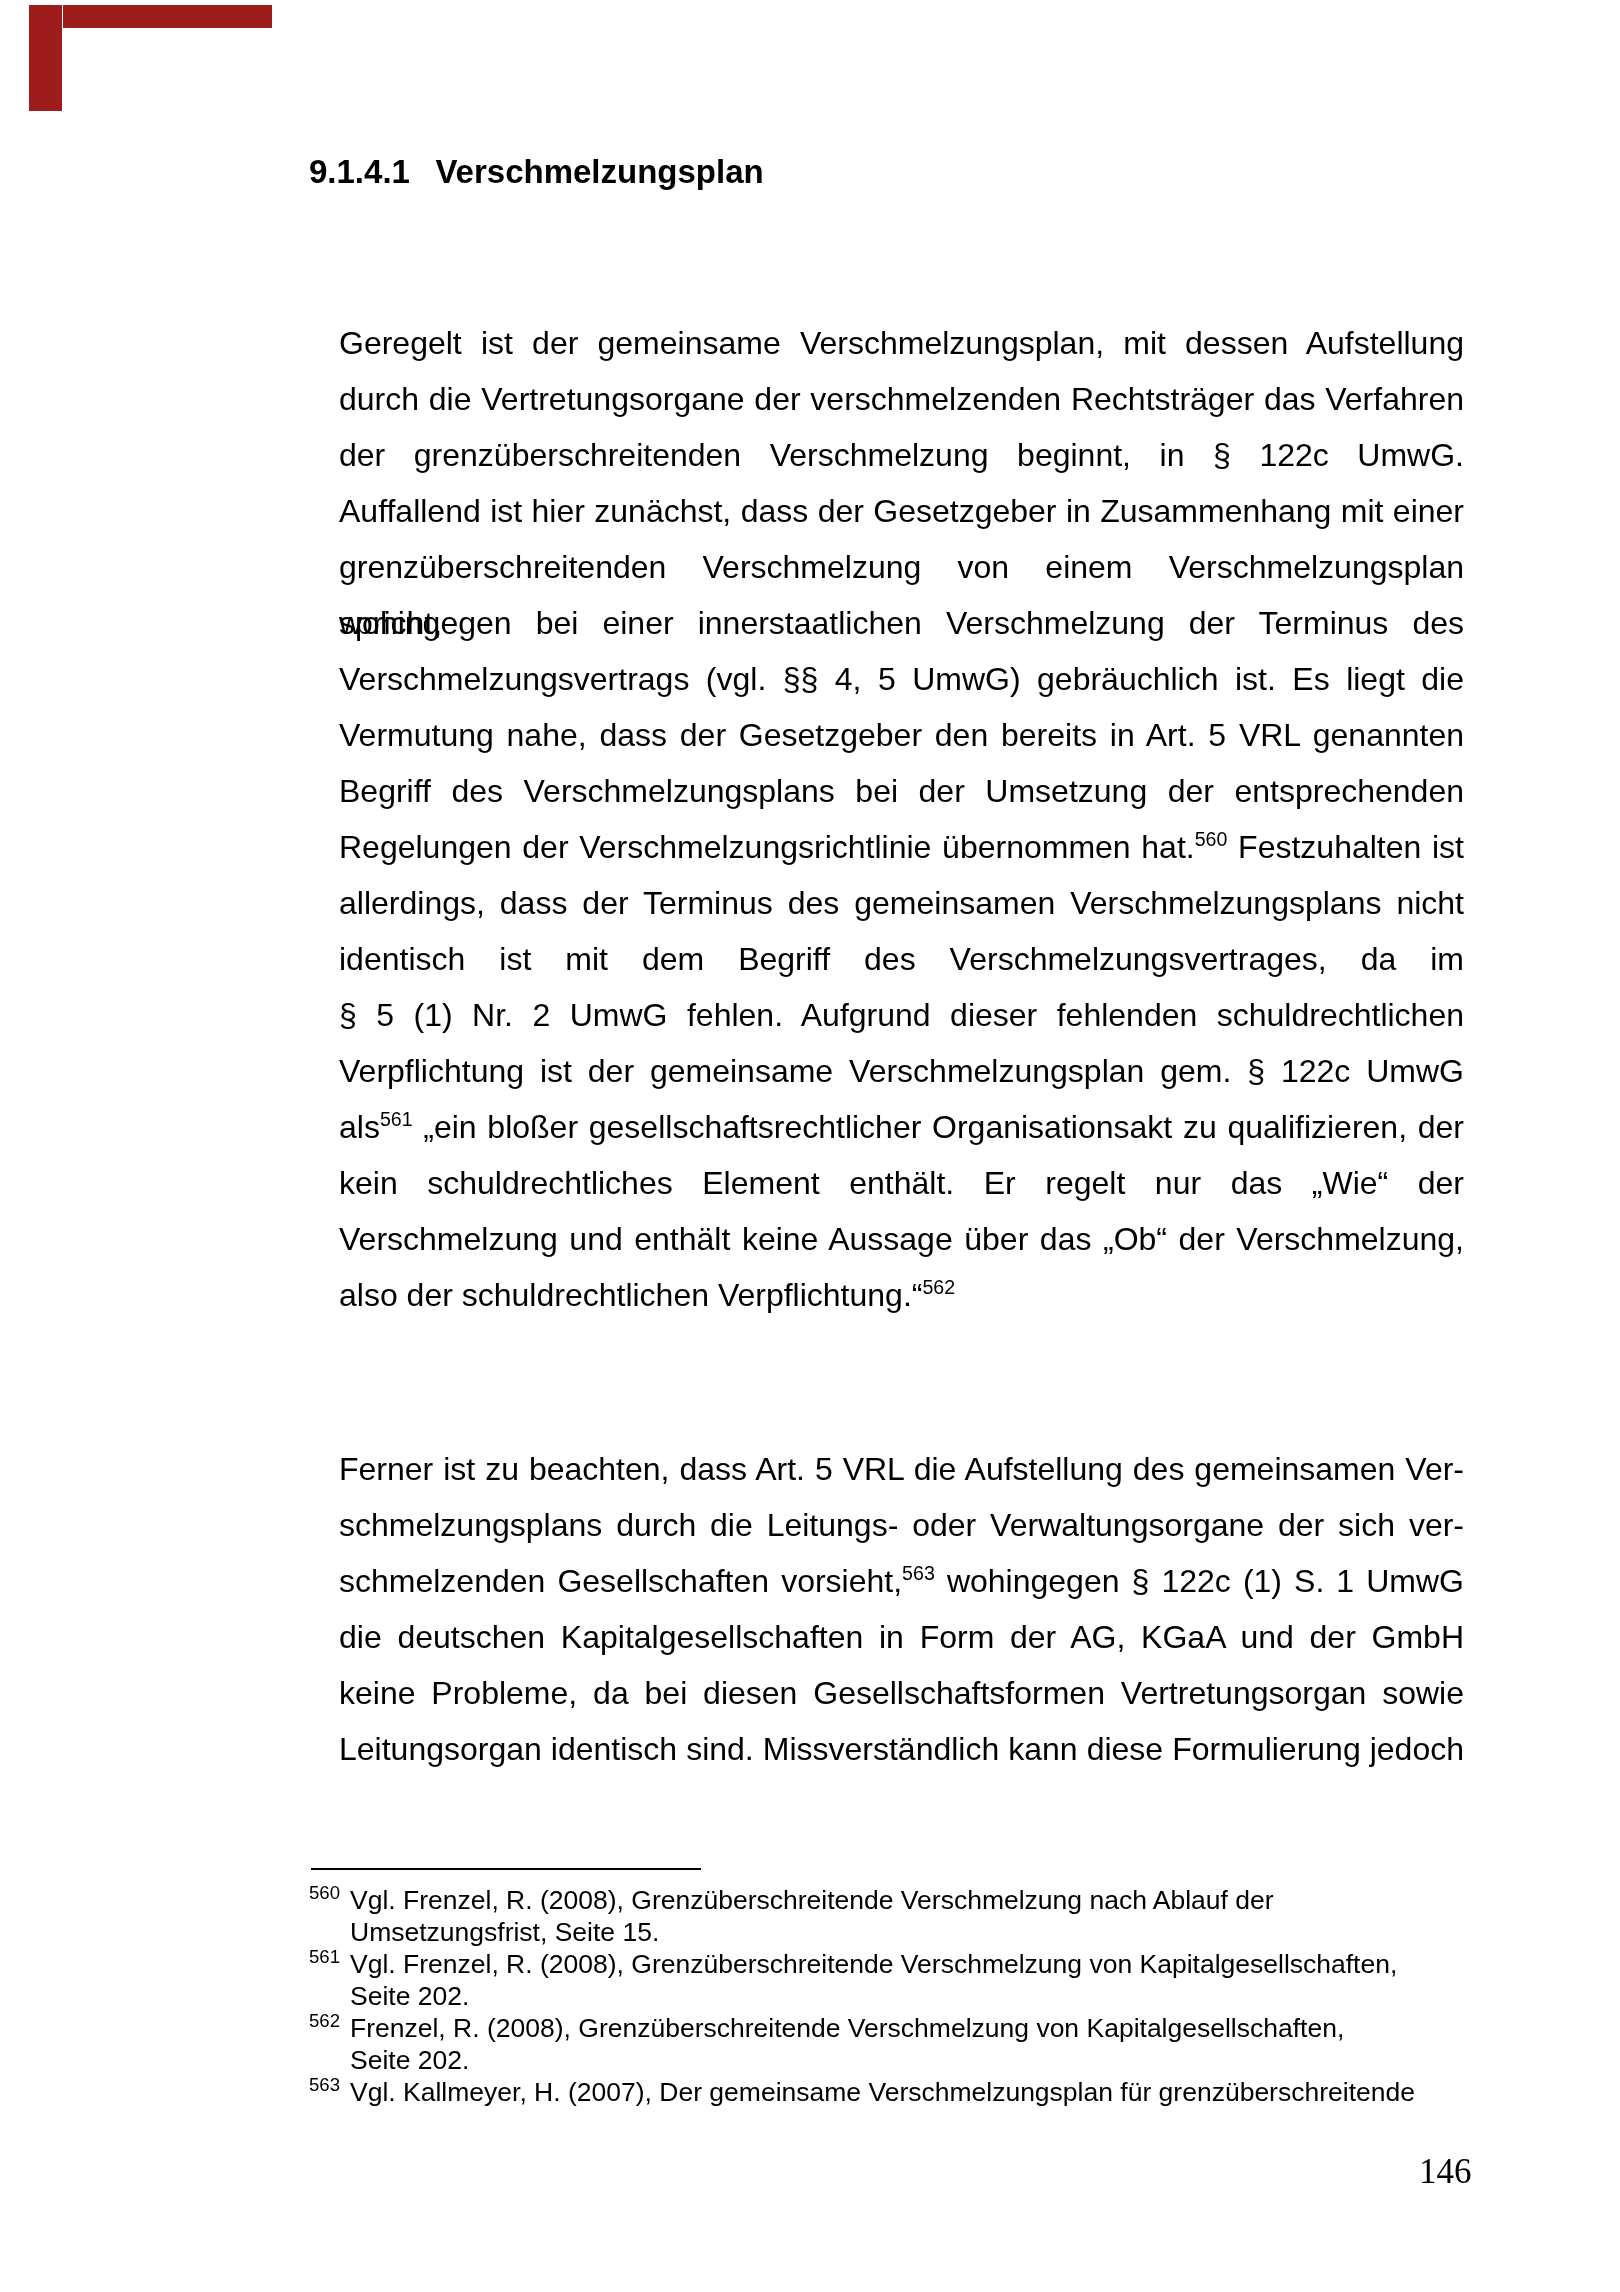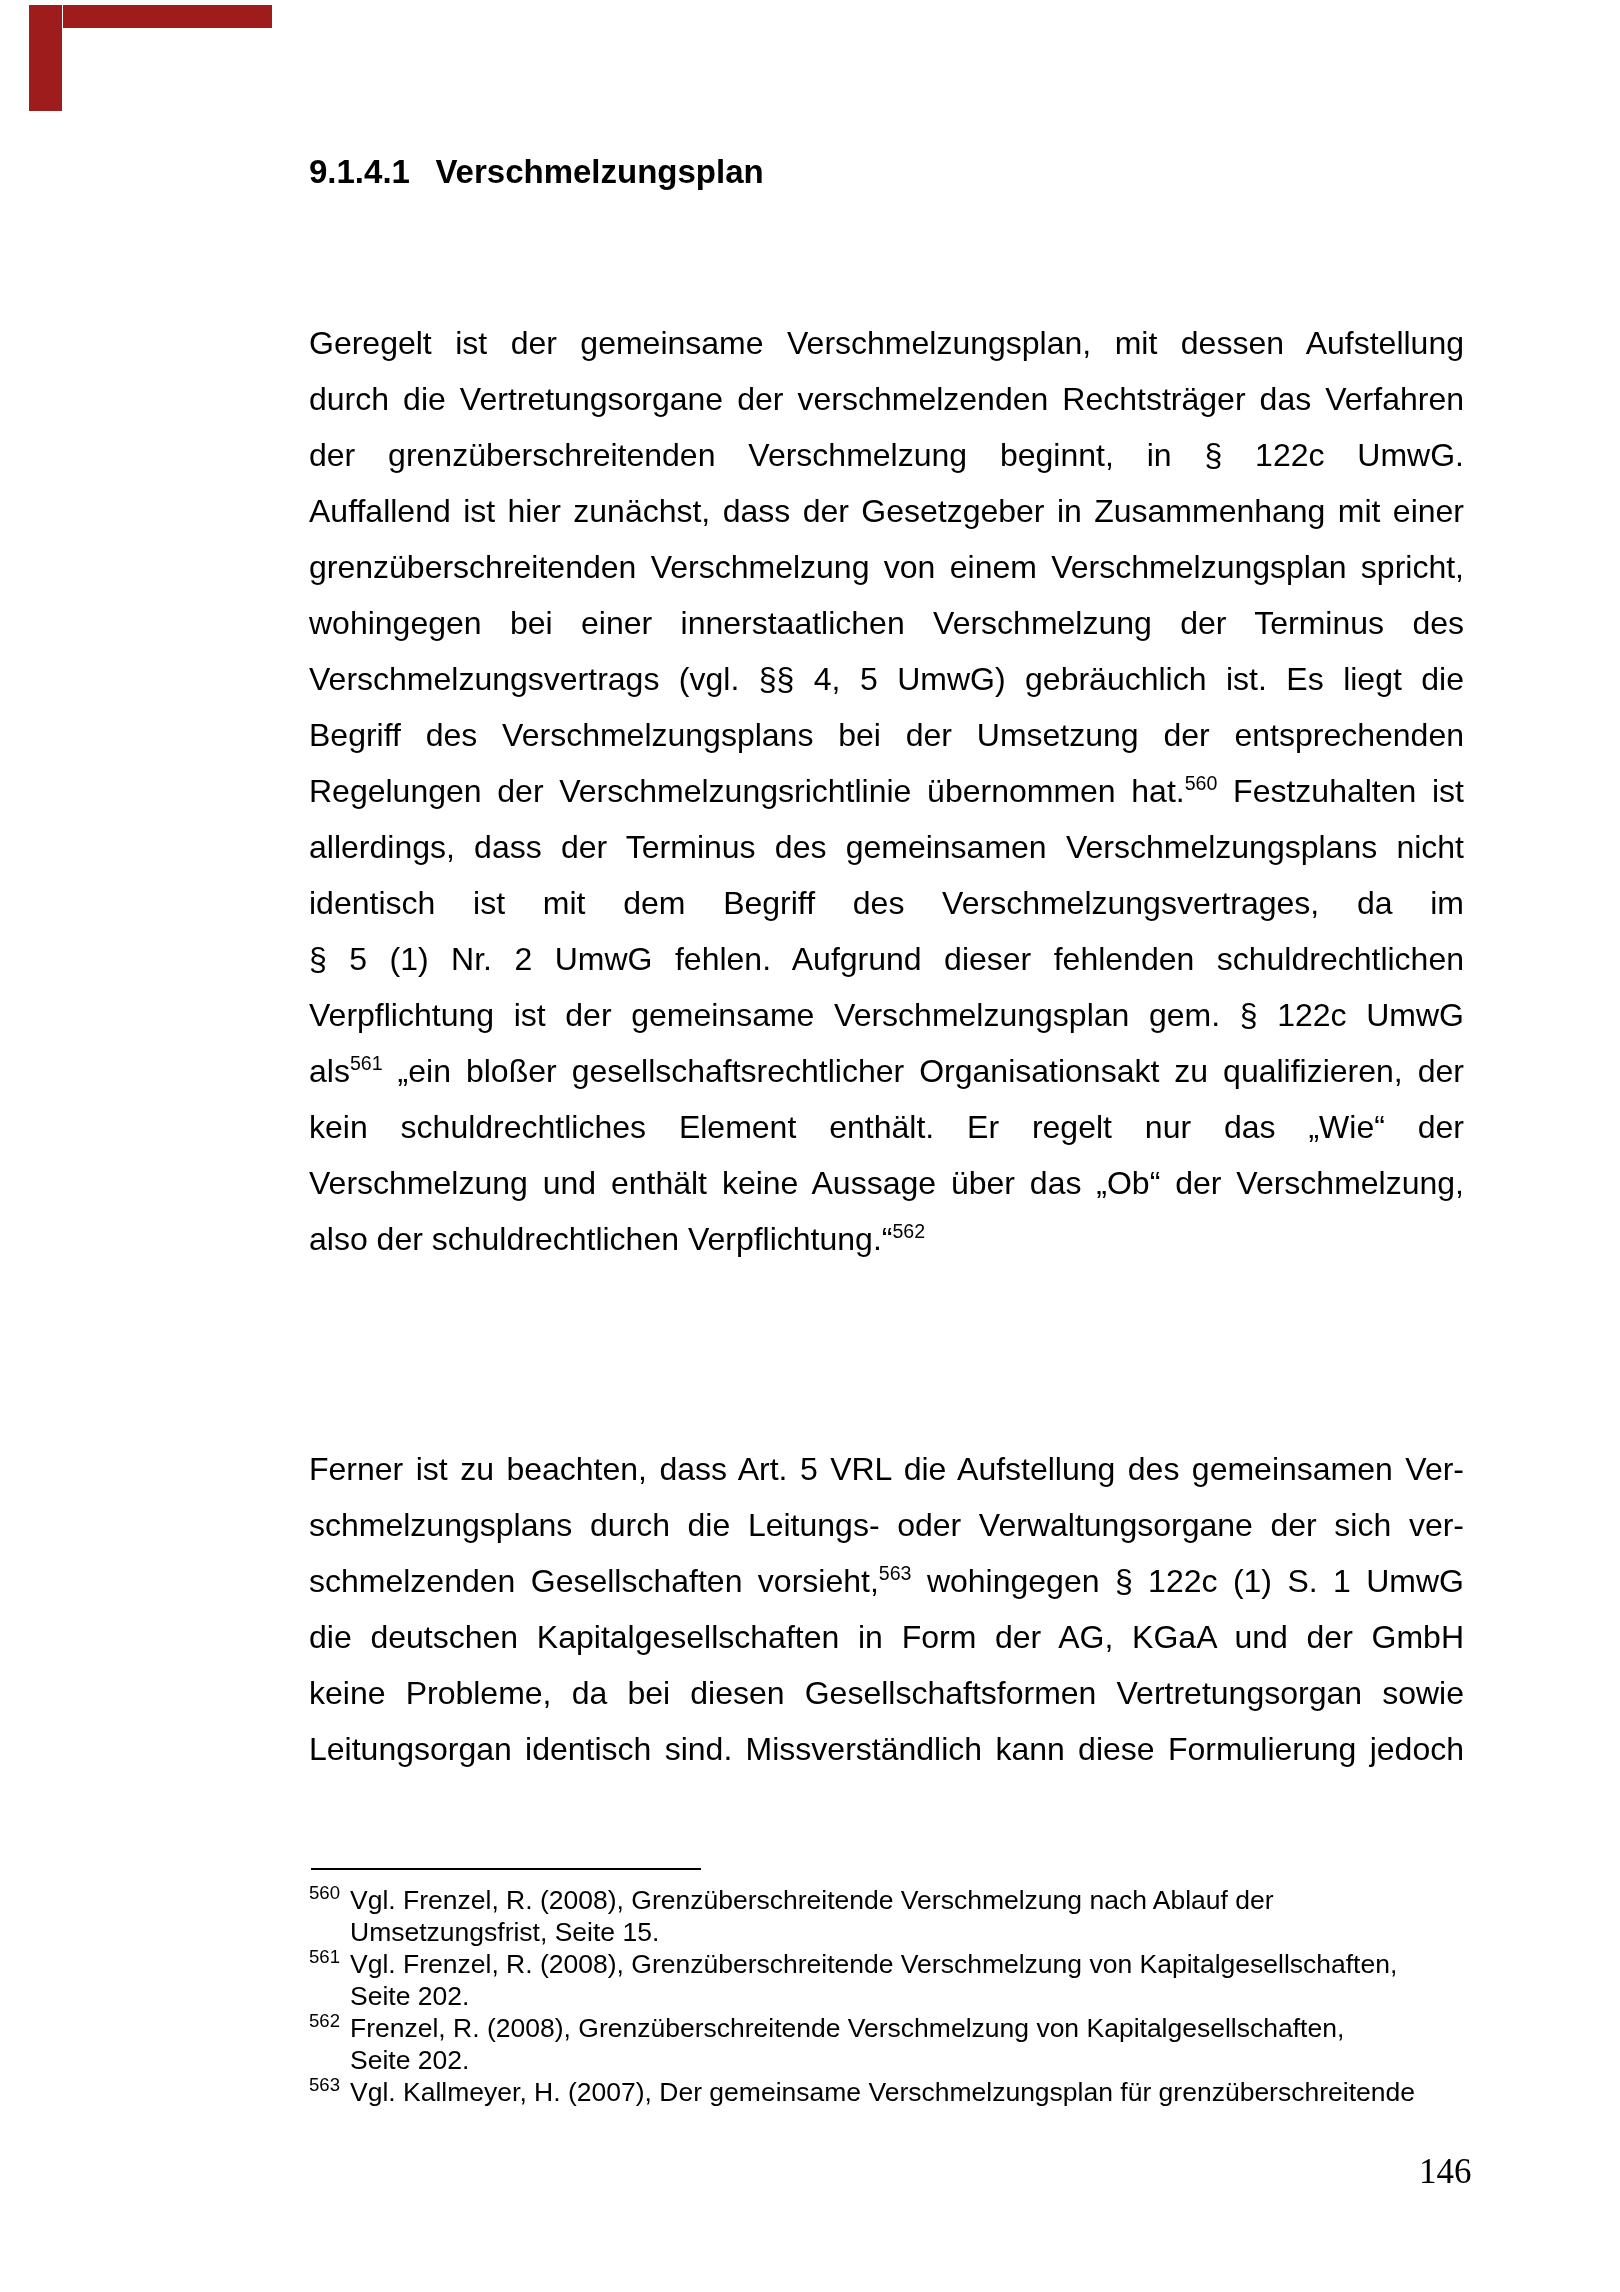--- a/index.html
+++ b/index.html
@@ -35,20 +35,21 @@
     width: 1155px;
     font-size: 32px;
   }
   #para-0 { top: 315px; }
   #para-1 { top: 1441px; }
   .bline {
     height: 56px;
     line-height: 56px;
     text-align: justify;
     text-align-last: justify;
+    margin-left: 30px;
   }
   .bline.noj { text-align: center; text-align-last: left; }
   .sup {
     font-size: 19.6px;
     position: relative;
     top: -11.8px;
   }
 
   .fn-rule {
     position: absolute;
@@ -96,20 +97,21 @@
   <h1 class="heading"><span>9.1.4.1</span><span class="hgap"></span><span>Verschmelzungsplan</span></h1>
 
   <div class="para" id="para-0">
       <div class="bline"><span>Geregelt ist der gemeinsame Verschmelzungsplan, mit dessen Aufstellung</span></div>
       <div class="bline"><span>durch die Vertretungsorgane der verschmelzenden Rechtsträger das Verfahren</span></div>
       <div class="bline"><span>der grenzüberschreitenden Verschmelzung beginnt, in § 122c UmwG.</span></div>
       <div class="bline"><span>Auffallend ist hier zunächst, dass der Gesetzgeber in Zusammenhang mit einer</span></div>
       <div class="bline"><span>grenzüberschreitenden Verschmelzung von einem Verschmelzungsplan spricht,</span></div>
       <div class="bline"><span>wohingegen bei einer innerstaatlichen Verschmelzung der Terminus des</span></div>
       <div class="bline"><span>Verschmelzungsvertrags (vgl. §§ 4, 5 UmwG) gebräuchlich ist. Es liegt die</span></div>
+      <div class="bline"><span>Vermutung nahe, dass der Gesetzgeber den bereits in Art. 5 VRL genannten</span></div>
       <div class="bline"><span>Begriff des Verschmelzungsplans bei der Umsetzung der entsprechenden</span></div>
       <div class="bline"><span>Regelungen der Verschmelzungsrichtlinie übernommen hat.</span><span class="sup">560</span><span> Festzuhalten ist</span></div>
       <div class="bline"><span>allerdings, dass der Terminus des gemeinsamen Verschmelzungsplans nicht</span></div>
       <div class="bline"><span>identisch ist mit dem Begriff des Verschmelzungsvertrages, da im</span></div>
       <div class="bline"><span>§ 5 (1) Nr. 2 UmwG fehlen. Aufgrund dieser fehlenden schuldrechtlichen</span></div>
       <div class="bline"><span>Verpflichtung ist der gemeinsame Verschmelzungsplan gem. § 122c UmwG</span></div>
       <div class="bline"><span>als</span><span class="sup">561</span><span> „ein bloßer gesellschaftsrechtlicher Organisationsakt zu qualifizieren, der</span></div>
       <div class="bline"><span>kein schuldrechtliches Element enthält. Er regelt nur das „Wie“ der</span></div>
       <div class="bline"><span>Verschmelzung und enthält keine Aussage über das „Ob“ der Verschmelzung,</span></div>
       <div class="bline noj"><span>also der schuldrechtlichen Verpflichtung.“</span><span class="sup">562</span></div>

